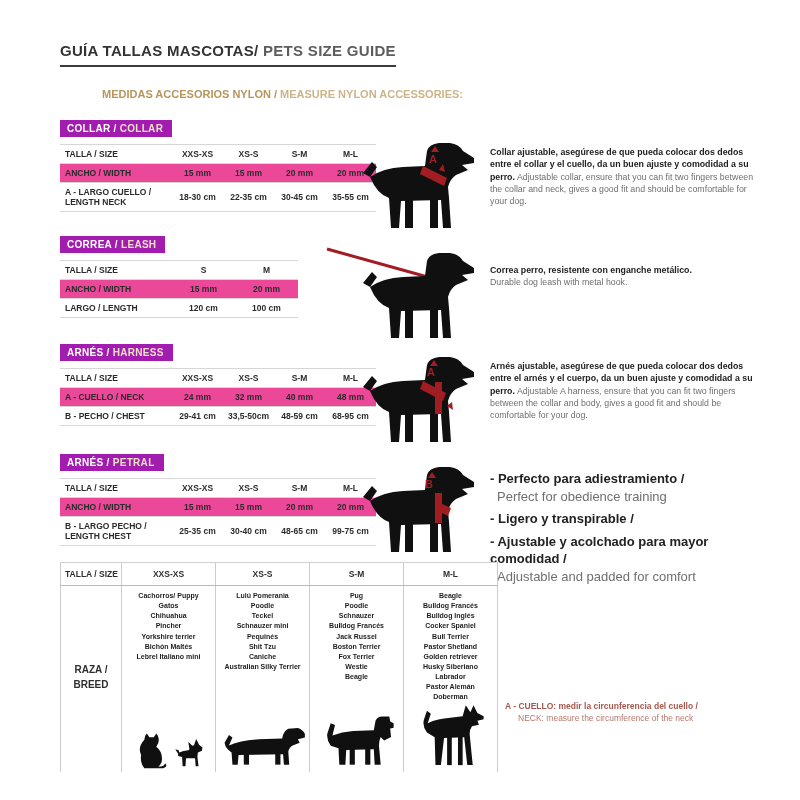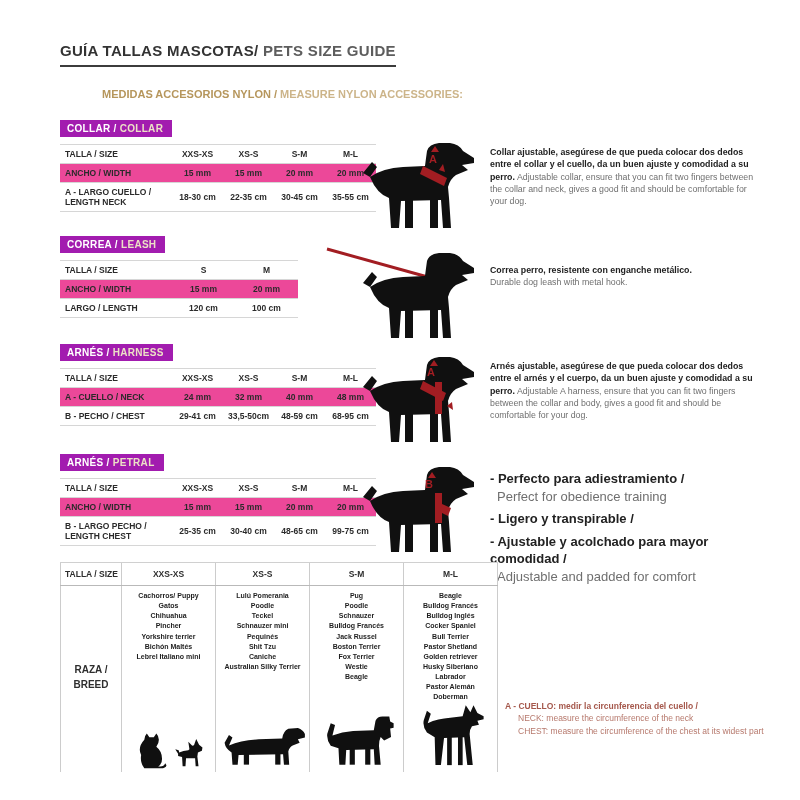--- a/index.html
+++ b/index.html
@@ -353,14 +353,13 @@
         <rect class="dogfill" x="54" y="42" width="6" height="38"></rect>
         <rect class="dogfill" x="40" y="43" width="6" height="37"></rect>
       </svg>
     </div>
   </div>
 </div>
 
 <div class="abs notes">
   <div class="note-es">A - CUELLO: medir la circunferencia del cuello /</div>
   <div class="note-en">NECK: measure the circumference of the neck</div>
-  <div class="note-en">CHEST: measure the circumference of the chest at its widest part</div>
 </div>
 
 </body></html>

